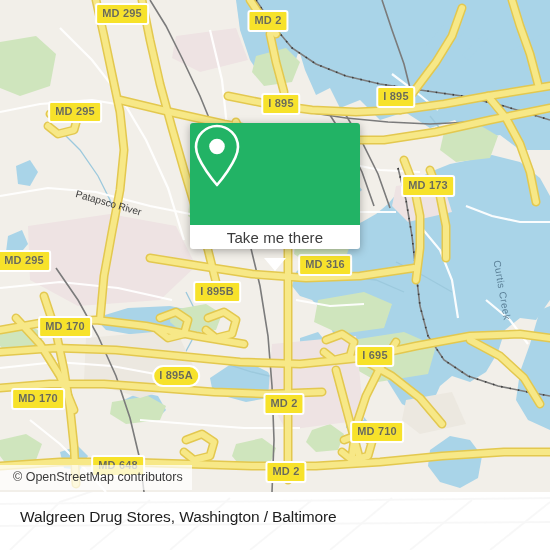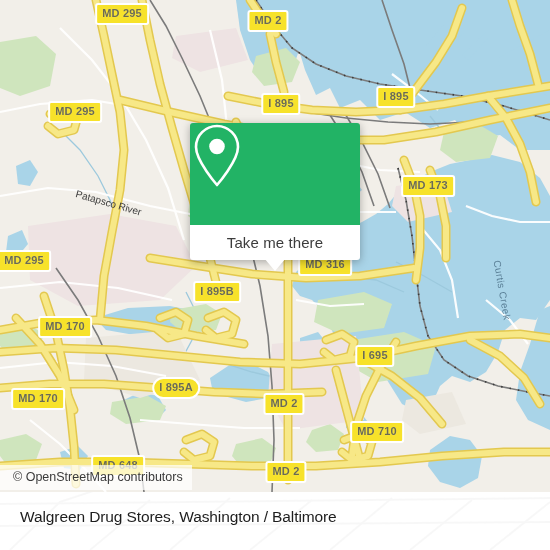--- a/index.html
+++ b/index.html
@@ -69,21 +69,21 @@
     filter:drop-shadow(0 2px 4px rgba(0,0,0,.30));
   }
   .callout-top{
     background:#22b365;
     height:102px;
     border-radius:3px 3px 0 0;
     display:flex;align-items:center;justify-content:center;
   }
   .callout-bottom{
     background:#ffffff;
-    height:35px;
+    height:24px;
     border-radius:0 0 3px 3px;
     display:flex;align-items:center;justify-content:center;
     color:#3c3c3c;
     font-size:15px;
     letter-spacing:.1px;
   }
   .callout-tail{
     position:absolute;left:50%;top:138px;
     width:0;height:0;margin-left:-11px;
     border-left:11px solid transparent;
@@ -342,21 +342,21 @@
       <div class="shield" style="left:75px;top:112px;">MD 295</div>
       <div class="shield" style="left:281px;top:104px;">I 895</div>
       <div class="shield" style="left:396px;top:97px;">I 895</div>
       <div class="shield" style="left:24px;top:261px;">MD 295</div>
       <div class="shield" style="left:428px;top:186px;">MD 173</div>
       <div class="shield" style="left:325px;top:265px;">MD 316</div>
       <div class="shield" style="left:217px;top:292px;">I 895B</div>
       <div class="shield" style="left:65px;top:327px;">MD 170</div>
       <div class="shield" style="left:375px;top:356px;">I 695</div>
       <div class="shield" style="left:38px;top:399px;">MD 170</div>
-      <div class="shield" style="left:176px;top:388px;border-radius:11px;">I 895A</div>
+      <div class="shield" style="left:176px;top:376px;border-radius:11px;">I 895A</div>
       <div class="shield" style="left:284px;top:404px;">MD 2</div>
       <div class="shield" style="left:377px;top:432px;">MD 710</div>
       <div class="shield" style="left:118px;top:466px;">MD 648</div>
       <div class="shield" style="left:286px;top:472px;">MD 2</div>
     </div>
 
     <div class="attribution">© OpenStreetMap contributors</div>
 
     <div class="callout">
       <div class="callout-top">

